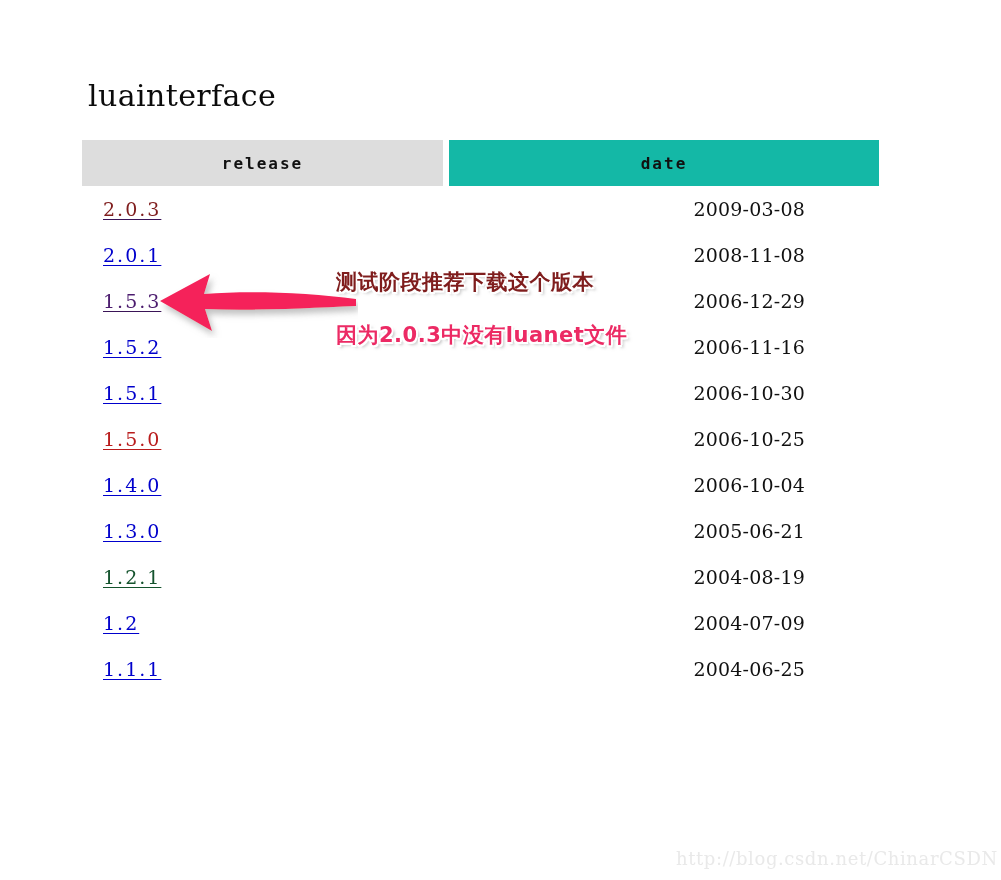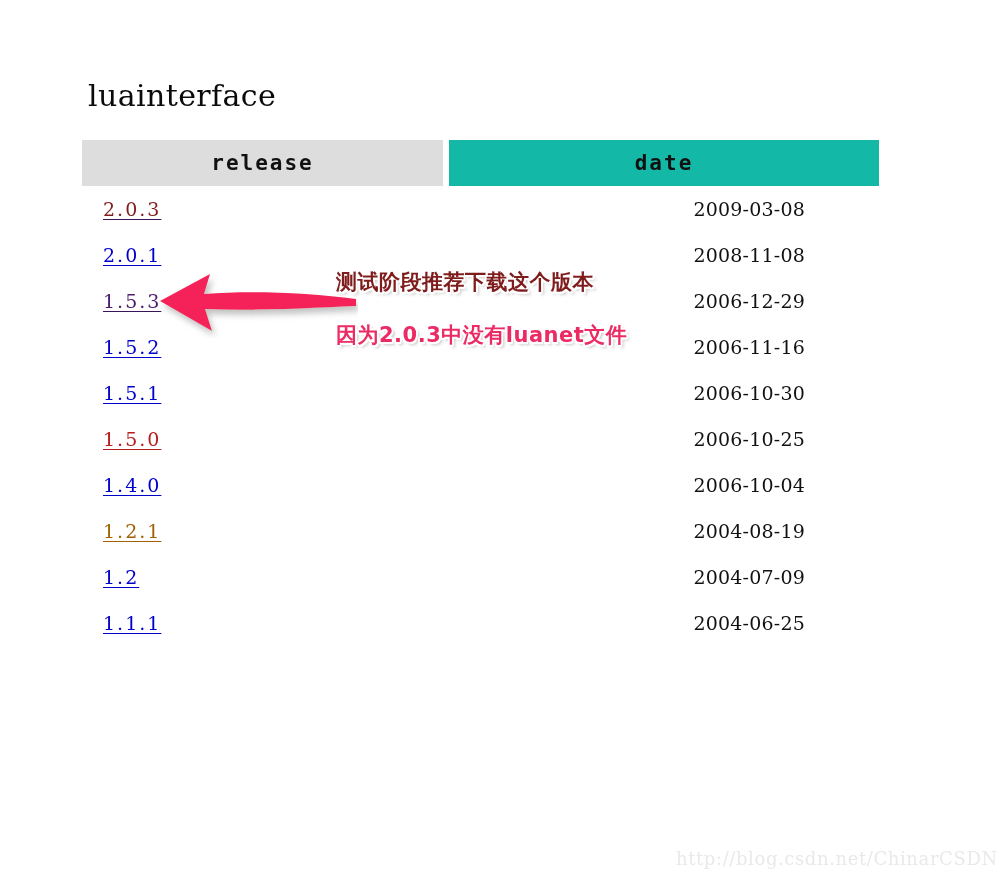--- a/index.html
+++ b/index.html
@@ -39,21 +39,21 @@
   .thead {
     display: flex;
     height: 46px;
   }
   .th {
     background: #dddddd;
     display: flex;
     align-items: center;
     justify-content: center;
     font-family: "DejaVu Sans Mono", "Liberation Mono", monospace;
-    font-size: 21px;
+    font-size: 16px;
     font-weight: bold;
     color: #111111;
     letter-spacing: 2px;
     height: 46px;
     box-sizing: border-box;
   }
   .th-release { width: 361px; }
   .th-spacer  { width: 6px; background: #ffffff; height: 46px; }
   .th-date    { width: 430px; }
 
@@ -199,21 +199,28 @@
       </div>
       <div class="trow">
         <div class="cell-release">
           <a class="release-link" href="#" style="color: rgb(0, 0, 204);">1.4.0</a>
         </div>
         <div class="cell-spacer"></div>
         <div class="cell-date">2006-10-04</div>
       </div>
       <div class="trow">
         <div class="cell-release">
-          <a class="release-link" href="#" style="color: #a16207;">1.2.1</a>
+          <a class="release-link" href="#" style="color: rgb(0, 0, 204);">1.3.0</a>
+        </div>
+        <div class="cell-spacer"></div>
+        <div class="cell-date">2005-06-21</div>
+      </div>
+      <div class="trow">
+        <div class="cell-release">
+          <a class="release-link" href="#" style="color: #14532d;">1.2.1</a>
         </div>
         <div class="cell-spacer"></div>
         <div class="cell-date">2004-08-19</div>
       </div>
       <div class="trow">
         <div class="cell-release">
           <a class="release-link" href="#" style="color: rgb(0, 0, 204);">1.2</a>
         </div>
         <div class="cell-spacer"></div>
         <div class="cell-date">2004-07-09</div>

